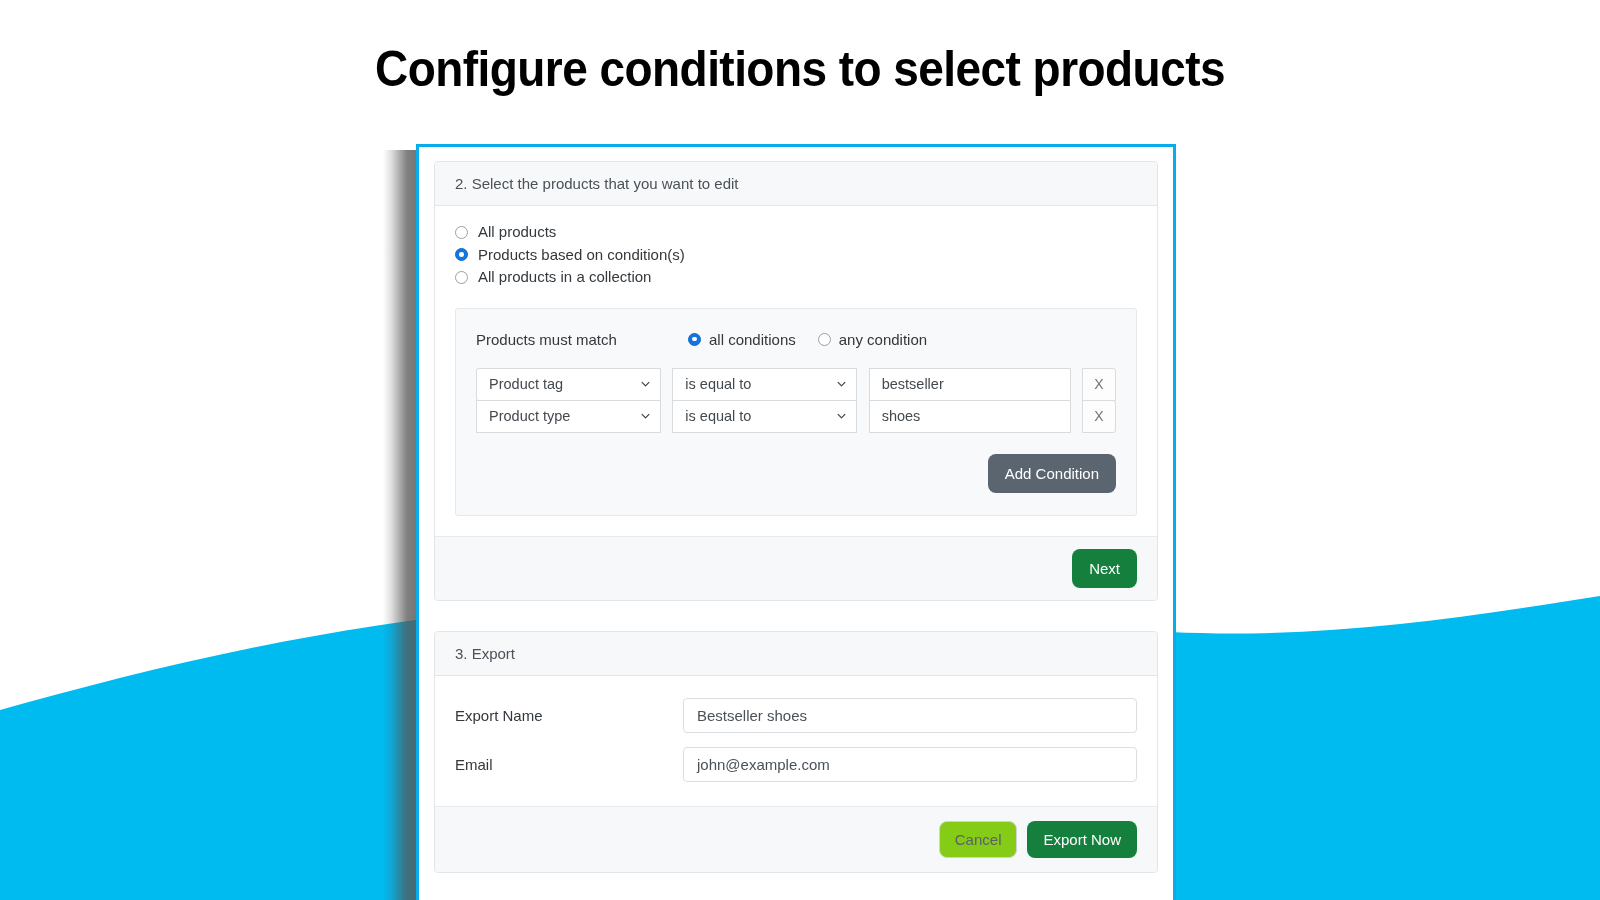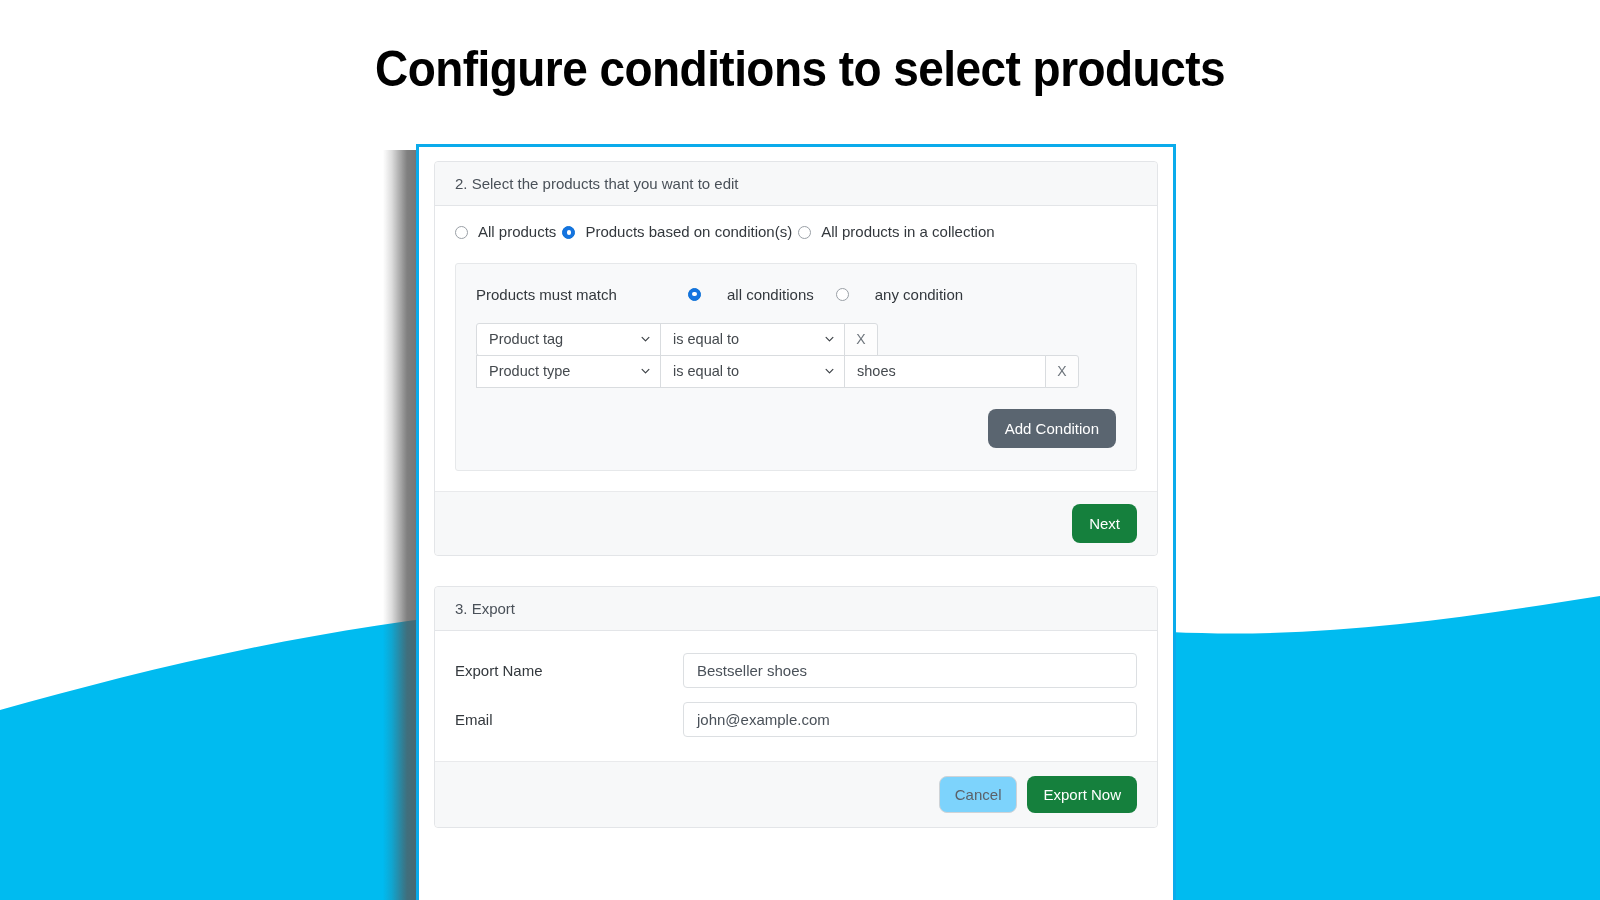--- a/index.html
+++ b/index.html
@@ -88,21 +88,21 @@
     border-top: 1px solid #e9eaec;
     border-radius: 0 0 4px 4px;
     padding: 12px 20px;
     display: flex;
     justify-content: flex-end;
     align-items: center;
     gap: 10px;
   }
 
   
-  .radio-list { display: flex; flex-direction: row; gap: 6px; }
+  .radio-list { display: flex; flex-direction: column; gap: 6px; }
   .radio-row { display: flex; align-items: center; gap: 10px; }
   .radio-label { font-size: 15px; color: #33383d; line-height: 1.1; }
 
   .radio {
     width: 13px; height: 13px;
     border-radius: 50%;
     border: 1px solid #9aa0a6;
     background: #ffffff;
     flex: 0 0 auto;
     position: relative;
@@ -129,24 +129,24 @@
     padding: 22px 20px 22px 20px;
   }
   #match-row {
     display: flex;
     align-items: center;
     font-size: 15px;
     color: #33383d;
     margin-bottom: 20px;
   }
   #match-label { width: 212px; flex: 0 0 auto; }
-  .inline-radio { display: flex; align-items: center; gap: 26px; margin-right: 22px; }
-
-  
-  .cond-row { display: flex; align-items: stretch; margin-bottom: -1px; }
+  .inline-radio { display: flex; align-items: center; gap: 8px; margin-right: 22px; }
+
+  
+  .cond-row { display: flex; align-items: stretch; margin-bottom: -1px; justify-content: space-between; }
   .cond-field {
     height: 33px;
     background: #ffffff;
     border: 1px solid #d9dcdf;
     display: flex;
     align-items: center;
     font-size: 14.5px;
     color: #44494e;
     padding: 0 12px;
     position: relative;
@@ -184,21 +184,21 @@
     border-radius: 8px;
     font-size: 15px;
     line-height: 1;
     padding: 11px 16px;
     cursor: pointer;
     border: 1px solid transparent;
     white-space: nowrap;
   }
   .btn-dark { background: #5a6570; color: #ffffff; }
   .btn-primary { background: #15803d; color: #ffffff; }
-  .btn-light { background: #7dd3fc; color: #5b6169; border: 1px solid #cfd3d7; }
+  .btn-light { background: #84cc16; color: #5b6169; border: 1px solid #cfd3d7; }
   .btn-sm { padding: 10px 15px; }
 
   
   .form-row {
     display: flex;
     align-items: center;
     margin-bottom: 14px;
   }
   .form-row:last-child { margin-bottom: 0; }
   .form-label {
@@ -284,20 +284,23 @@
               <svg class="chev" viewBox="0 0 10 10">
                 <path d="M1.2 3.2 L5 7 L8.8 3.2" fill="none" stroke="#3c4146" stroke-width="1.3" stroke-linecap="round" stroke-linejoin="round"></path>
               </svg>
             </div>
             <div class="cond-field cond-op">
               <span>is equal to</span>
               <svg class="chev" viewBox="0 0 10 10">
                 <path d="M1.2 3.2 L5 7 L8.8 3.2" fill="none" stroke="#3c4146" stroke-width="1.3" stroke-linecap="round" stroke-linejoin="round"></path>
               </svg>
             </div>
+            <div class="cond-field cond-value">
+              <span>bestseller</span>
+            </div>
             <div class="cond-field cond-x">
               <span>X</span>
             </div>
           </div>
 
           <div class="cond-row">
             <div class="cond-field cond-select">
               <span>Product type</span>
               <svg class="chev" viewBox="0 0 10 10">
                 <path d="M1.2 3.2 L5 7 L8.8 3.2" fill="none" stroke="#3c4146" stroke-width="1.3" stroke-linecap="round" stroke-linejoin="round"></path>

